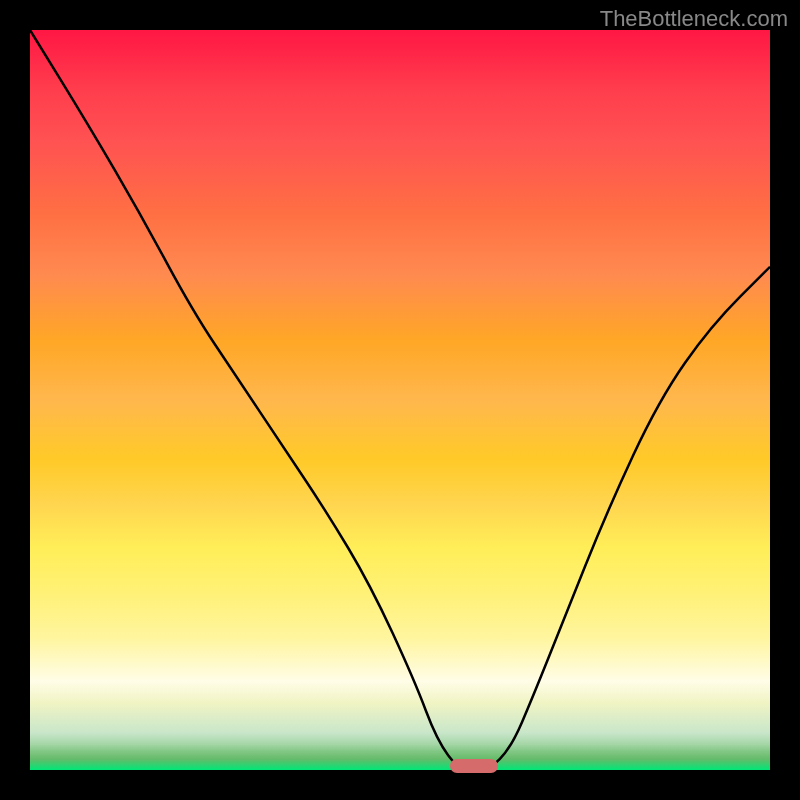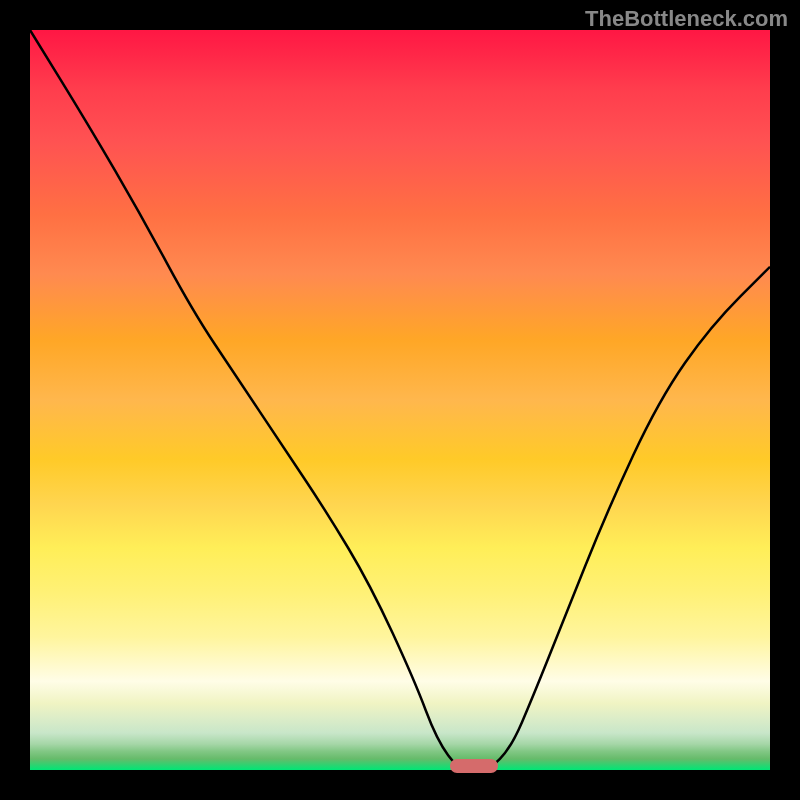--- a/index.html
+++ b/index.html
@@ -13,21 +13,21 @@
     background: #000;
     position: relative;
     font-family: Arial, sans-serif;
   }
   .watermark {
     position: absolute;
     top: 6px;
     right: 12px;
     color: #888;
     font-size: 22px;
-    font-weight: bold;
+    font-weight: normal;
     z-index: 10;
   }
   .chart-area {
     position: absolute;
     top: 30px;
     left: 30px;
     width: 740px;
     height: 740px;
     background: linear-gradient(to bottom,
       #ff1744 0%,

